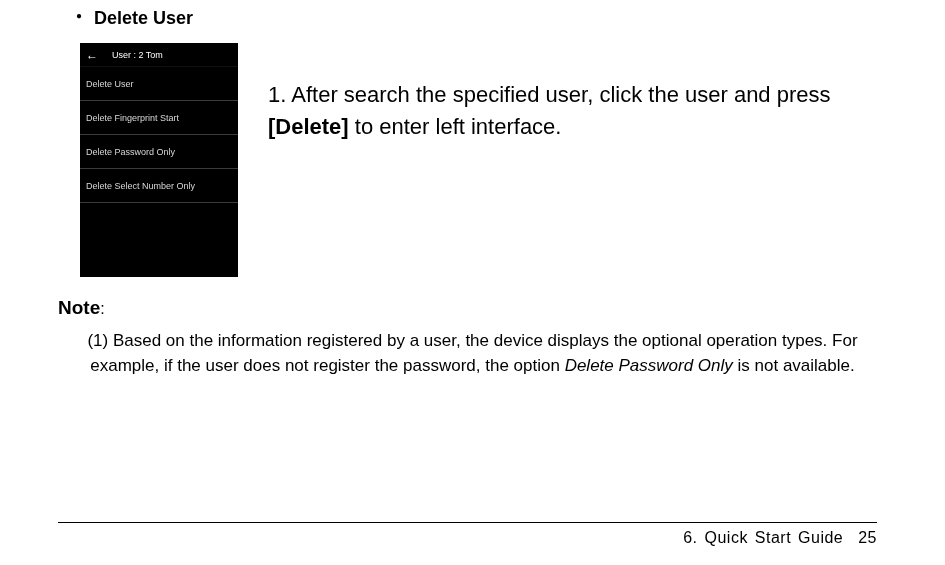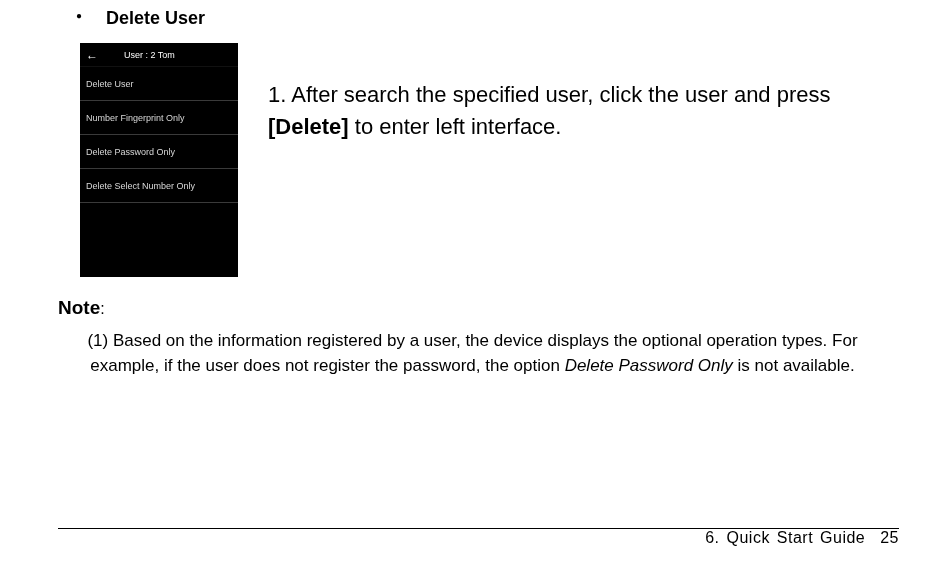--- a/index.html
+++ b/index.html
@@ -1,15 +1,15 @@
 <!DOCTYPE html>
 <html><head>
   <meta charset="utf-8">
   <style>
-    * { margin: 0; padding: 0; box-sizing: border-box; gap: 12px; }
+    * { margin: 0; padding: 0; box-sizing: border-box; }
     body {
       font-family: "Segoe UI", "Helvetica Neue", Arial, sans-serif;
       background: #fff;
       color: #000;
       width: 945px;
       height: 565px;
       position: relative;
       padding: 8px 58px 0 58px;
     }
     .bullet-row {
@@ -83,23 +83,24 @@
       font-size: 17px;
       line-height: 1.45;
       margin-top: 10px;
     }
     .note-block p { margin-bottom: 14px; text-align: center; }
     .italic { font-style: italic; }
     .bold { font-weight: 700; }
     .footer {
       position: absolute;
       left: 58px;
-      right: 46px;
+      right: 68px;
       bottom: 18px;
       border-top: 1.5px solid #000;
+      padding-top: 6px;
       text-align: right;
       font-size: 16px;
       letter-spacing: 0.5px;
     }
     .footer-chapter { word-spacing: 2px; }
     .footer-page { margin-left: 10px; }
   </style>
 </head>
 <body>
 
@@ -108,21 +109,21 @@
   <span class="heading">Delete User</span>
 </div>
 
 <div class="main-row">
   <div class="device">
     <div class="device-titlebar">
       <span class="back-arrow">←</span>
       <span class="device-title">User : 2 Tom</span>
     </div>
     <div class="device-item">Delete User</div>
-    <div class="device-item">Number Fingerprint Only</div>
+    <div class="device-item">Delete Fingerprint Start</div>
     <div class="device-item">Delete Password Only</div>
     <div class="device-item">Delete Select Number Only</div>
   </div>
 
   <div class="steps">
     <p>
       <span>1. After search the specified user, click the user and press </span><span class="bold">[Delete]</span><span> to enter left interface.</span>
     </p>
   </div>
 </div>

